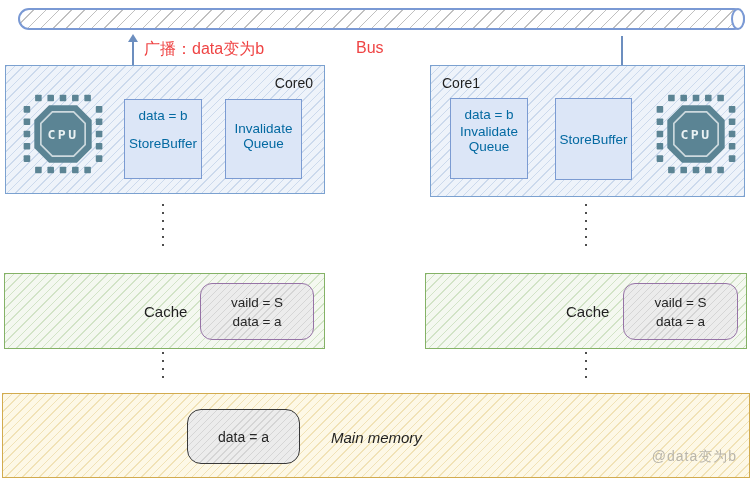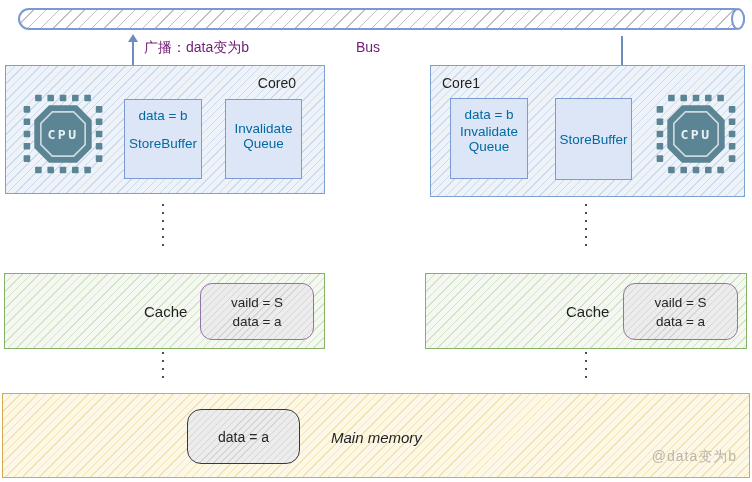--- a/index.html
+++ b/index.html
@@ -24,21 +24,21 @@
   .bus-cap{position:absolute;right:-2px;top:-2px;width:14px;height:22px;
     border:2px solid #7a99d4;border-radius:50%;box-sizing:border-box;background:#fdfdfd;}
 
   
   .vline{position:absolute;width:2px;background:#6c8ebf;}
   .arrowhead{position:absolute;width:0;height:0;}
   .head-up{border-left:5px solid transparent;border-right:5px solid transparent;border-bottom:8px solid #6c8ebf;}
   .head-down{border-left:5px solid transparent;border-right:5px solid transparent;border-top:8px solid #6c8ebf;}
 
   
-  .flabel{position:absolute;font-size:14px;color:#701a75;white-space:nowrap;}
+  .flabel{position:absolute;font-size:16px;color:#ef4444;white-space:nowrap;}
 
   
   .core{position:absolute;border:1.5px solid #7ba1d0;box-sizing:border-box;}
   .core-label{position:absolute;top:9px;font-size:14px;color:#1f1f1f;}
   .inner-box{position:absolute;border:1px solid #7b9bd2;background-color:#dce6f7;
     box-sizing:border-box;text-align:center;font-size:13.5px;color:#0369a1;}
   .chip{position:absolute;}
 
   
   .dotted{position:absolute;width:2px;
@@ -70,21 +70,21 @@
   <div class="flabel" style="left:356px;top:39px;">Bus</div>
 
   <div class="vline" style="left:132px;top:41px;height:56px;"></div>
   <div class="arrowhead head-up" style="left:128px;top:34px;"></div>
   <div class="flabel" style="left:144px;top:39px;">广播：data变为b</div>
 
   <div class="vline" style="left:621px;top:36px;height:42px;"></div>
   <div class="arrowhead head-down" style="left:617px;top:77px;"></div>
 
   <div class="core hatch-blue" style="left:5px;top:65px;width:320px;height:129px;">
-    <div class="core-label" style="right:28px;">Core0</div>
+    <div class="core-label" style="right:11px;">Core0</div>
 
     <svg class="chip" style="left:16px;top:27px;" width="82" height="82" viewBox="0 0 100 100">
       <g fill="#5b8494">
         <rect x="16" y="2" width="8" height="8" rx="1"></rect>
           <rect x="31" y="2" width="8" height="8" rx="1"></rect>
           <rect x="46" y="2" width="8" height="8" rx="1"></rect>
           <rect x="61" y="2" width="8" height="8" rx="1"></rect>
           <rect x="76" y="2" width="8" height="8" rx="1"></rect>
         <rect x="16" y="90" width="8" height="8" rx="1"></rect>
           <rect x="31" y="90" width="8" height="8" rx="1"></rect>

